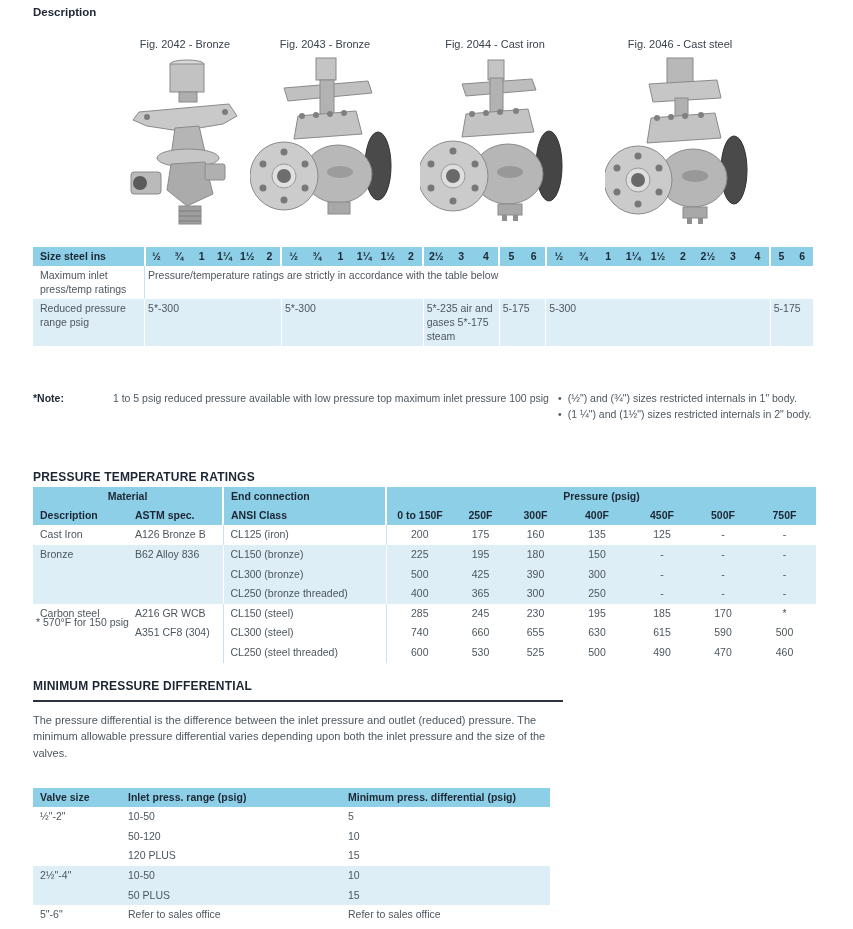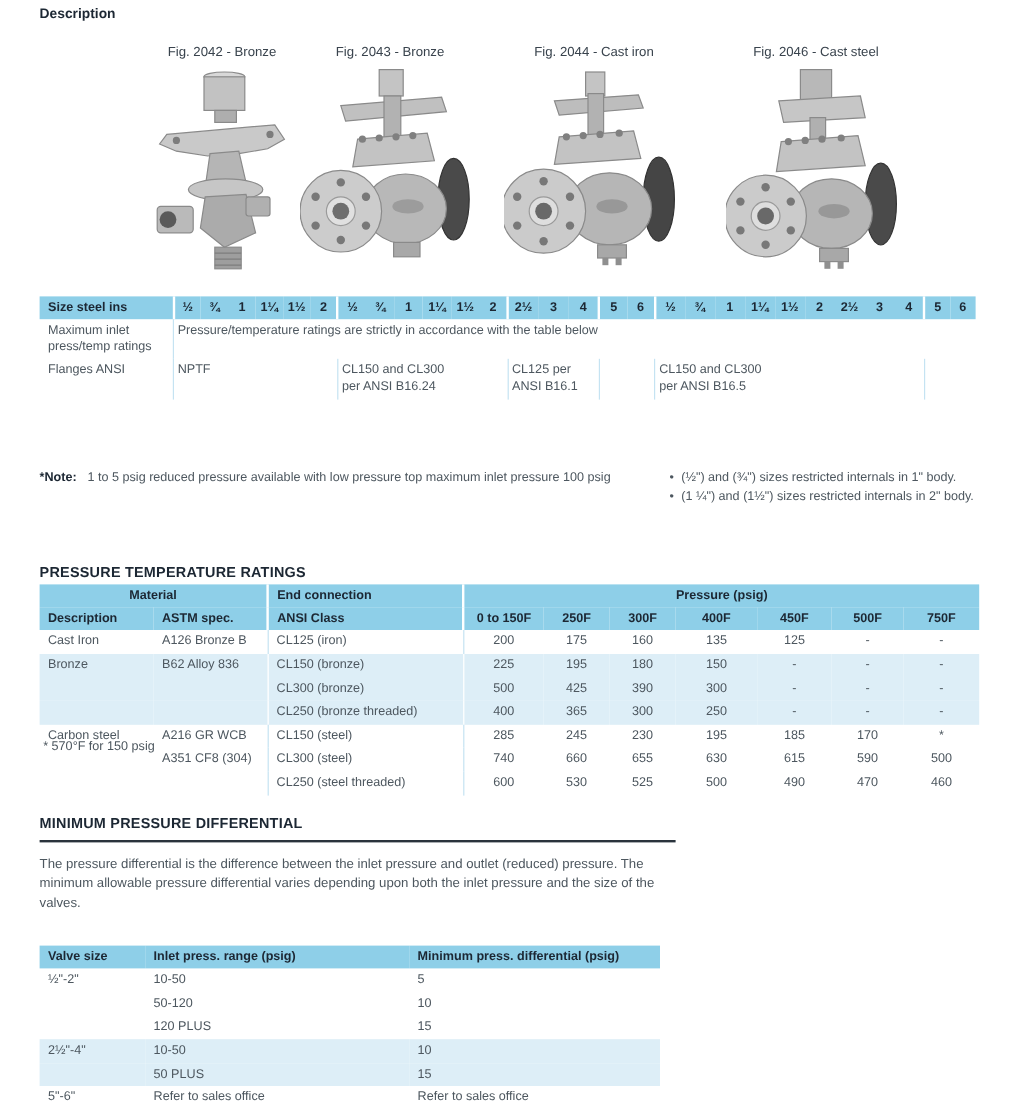--- a/index.html
+++ b/index.html
@@ -43,21 +43,21 @@
   .size-table th.gstart{border-left:2px solid #fff;}
   .size-table td.gstart{border-left:1px solid var(--sep);}
   .size-table tr.shade td.gstart,.size-table tr.shade td.label{border-color:#ffffff;}
   .size-table td.label{color:var(--body);}
 
   .vsep{border-left:1px solid var(--sep);}
   tr.shade .vsep{border-left-color:#ffffff;}
   th.vsep2{border-left:2px solid #ffffff;}
 
   
-  .note-line{left:33px;top:392px;font-size:10.5px;display:flex;}
+  .note-line{left:33px;top:392px;font-size:10.5px;display:flex;gap:40px;}
   .note-label{font-weight:bold;color:var(--head);margin-right:9px;white-space:nowrap;}
   .bullets{left:558px;top:390px;font-size:10.5px;line-height:1.55;}
   .bullets .b{display:flex;}
   .bullets .dot{margin-right:6px;}
 
   .footnote{font-size:10.5px;}
 
   .rule-heading{border-bottom:2px solid #2a333c;padding-bottom:7px;width:530px;}
   .paragraph{font-size:11px;line-height:1.48;width:525px;}
 </style>
@@ -245,31 +245,31 @@
         <th class="gstart">5</th>
         <th>6</th>
       </tr>
     </thead>
     <tbody>
       <tr>
         <td class="label">Maximum inlet
 press/temp ratings</td>
         <td class="gstart" colspan="28">Pressure/temperature ratings are strictly in accordance with the table below</td>
       </tr>
-      <tr>
-        <td class="label">Flanges ANSI</td>
-        <td class="gstart" colspan="6">NPTF</td>
-        <td class="gstart" colspan="6">CL150 and CL300
-per ANSI B16.24</td>
-        <td class="gstart" colspan="3">CL125 per
-ANSI B16.1</td>
-        <td class="gstart" colspan="2"></td>
-        <td class="gstart" colspan="9">CL150 and CL300
-per ANSI B16.5</td>
-        <td class="gstart" colspan="2"></td>
+      <tr class="shade">
+        <td class="label">Reduced pressure
+range psig</td>
+        <td class="gstart" colspan="6">5*-300</td>
+        <td class="gstart" colspan="6">5*-300</td>
+        <td class="gstart" colspan="3">5*-235 air and
+gases 5*-175
+steam</td>
+        <td class="gstart" colspan="2">5-175</td>
+        <td class="gstart" colspan="9">5-300</td>
+        <td class="gstart" colspan="2">5-175</td>
       </tr>
     </tbody>
   </table>
 
 <div class="abs note-line">
   <span class="note-label">*Note:</span>
   <span>1 to 5 psig reduced pressure available with low pressure top maximum inlet pressure 100 psig</span>
 </div>
 <div class="abs bullets">
   <div class="b">

